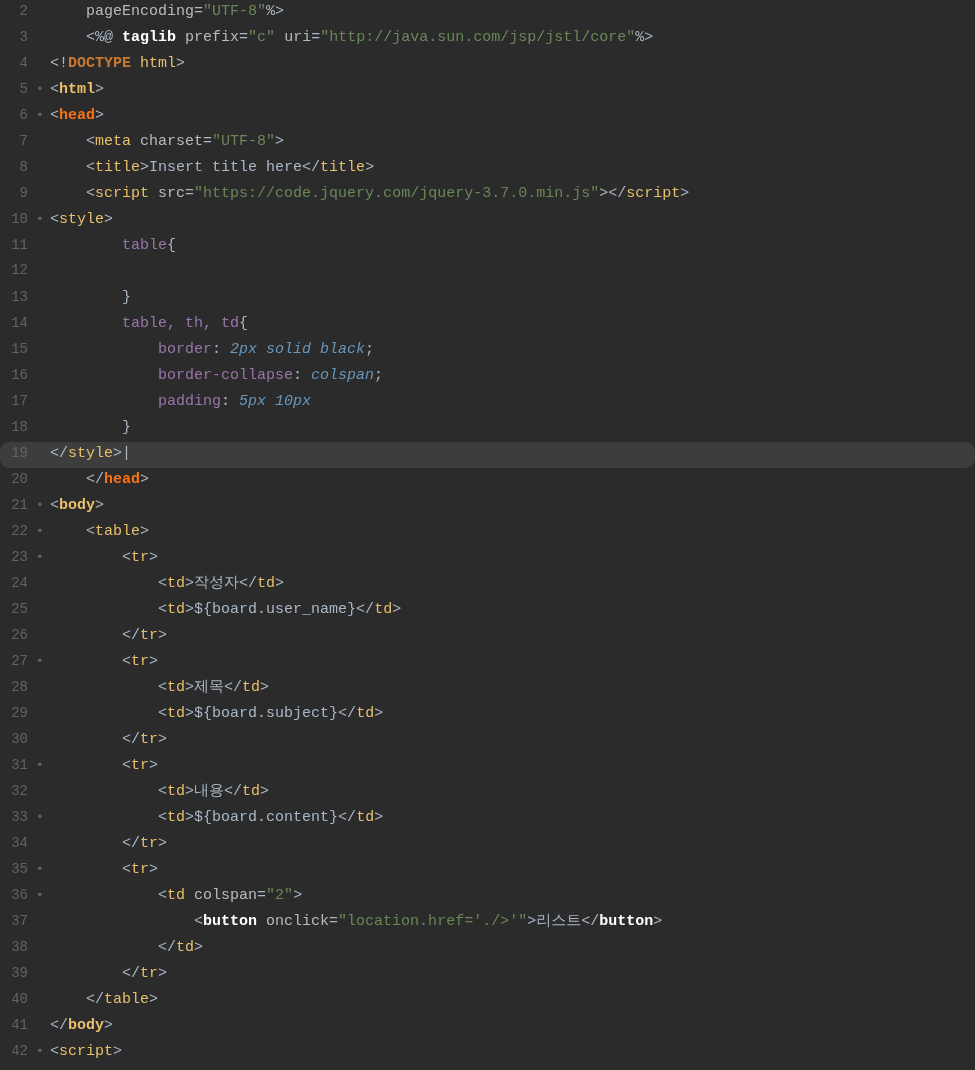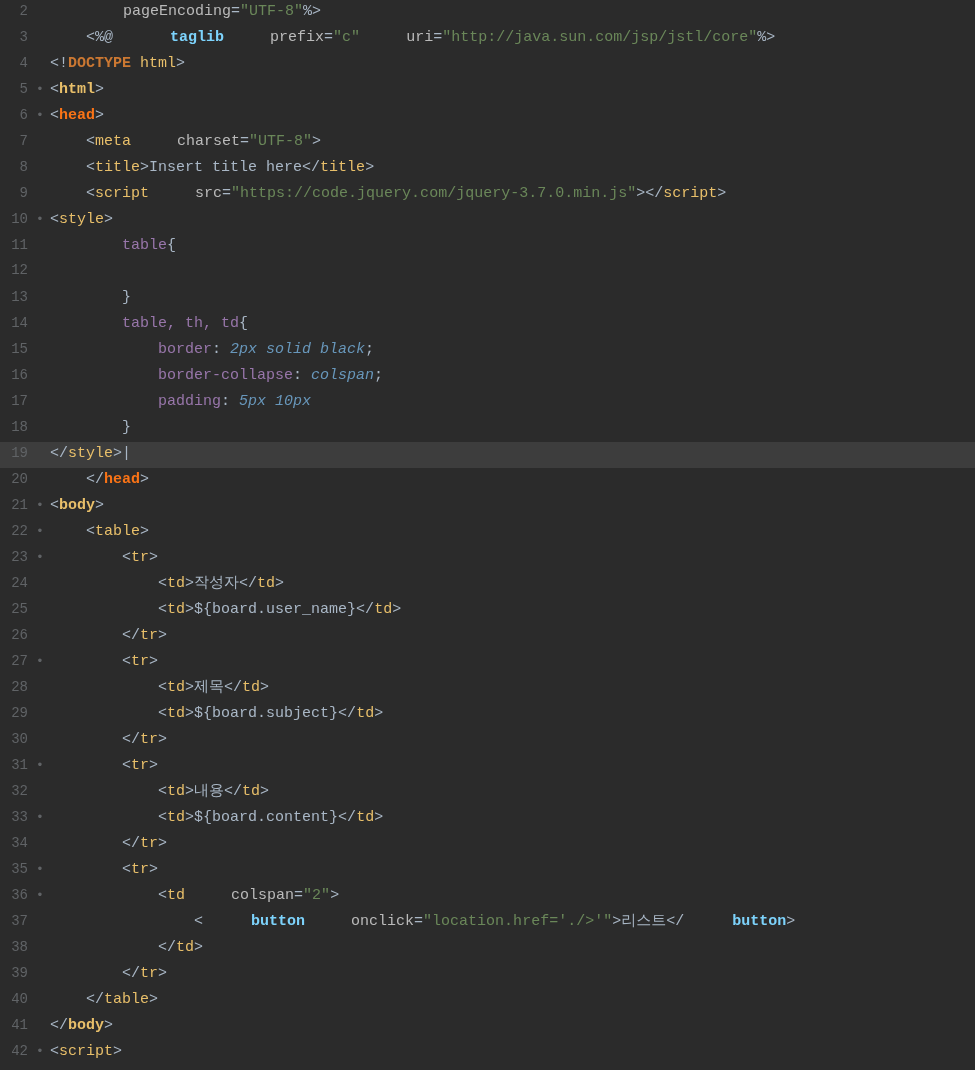--- a/index.html
+++ b/index.html
@@ -27,20 +27,21 @@
     .line {
       display: flex;
       align-items: baseline;
       min-height: 26px;
       padding: 0 0 0 0;
       position: relative;
     }
 
     .line.active-line {
       background-color: #3d3d3d;
+      border-radius: 9px;
     }
 
     .line-number {
       color: #606366;
       width: 36px;
       min-width: 36px;
       text-align: right;
       padding-right: 8px;
       user-select: none;
       font-size: 14px;
@@ -52,23 +53,23 @@
       color: #606366;
       font-size: 13px;
     }
 
     .line-content {
       flex: 1;
       white-space: pre;
       padding-left: 2px;
     }
     .c-white   { color: #a9b7c6; }
-    .c-attr    { color: #bababa; margin-left: 37px; }
+    .c-attr    { color: #bababa; }
     .c-string  { color: #6a8759; }
-    .c-bold-keyword { color: #7dd3fc; font-weight: bold; margin-left: 48px; }
+    .c-bold-keyword { color: #ffffff; font-weight: bold; }
     .c-doctype { color: #cc7832; font-weight: bold; }
     .c-htmltag { color: #e8bf6a; font-weight: bold; }
     .c-cssval  { color: #6897bb; font-style: italic; }
     .c-cssprop { color: #9876aa; }
     .c-bright-tag { color: #f97316; font-weight: bold; margin-top: 24px; }
     .c-el      { color: #e8bf6a; }
   </style>
 </head>
 <body>
 

